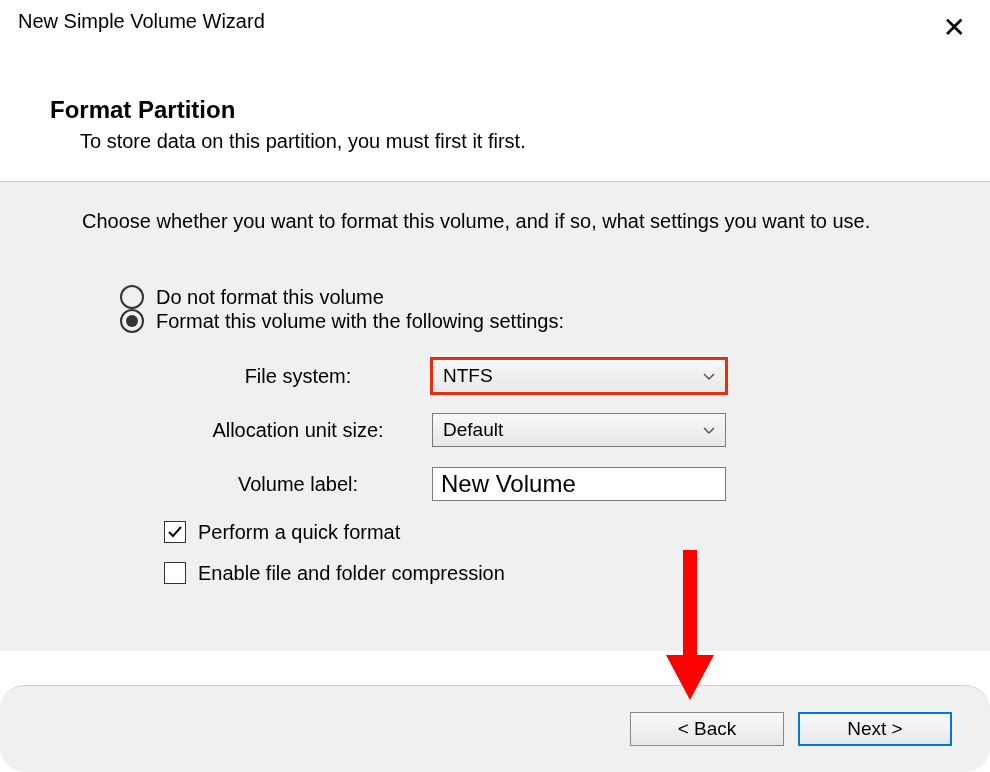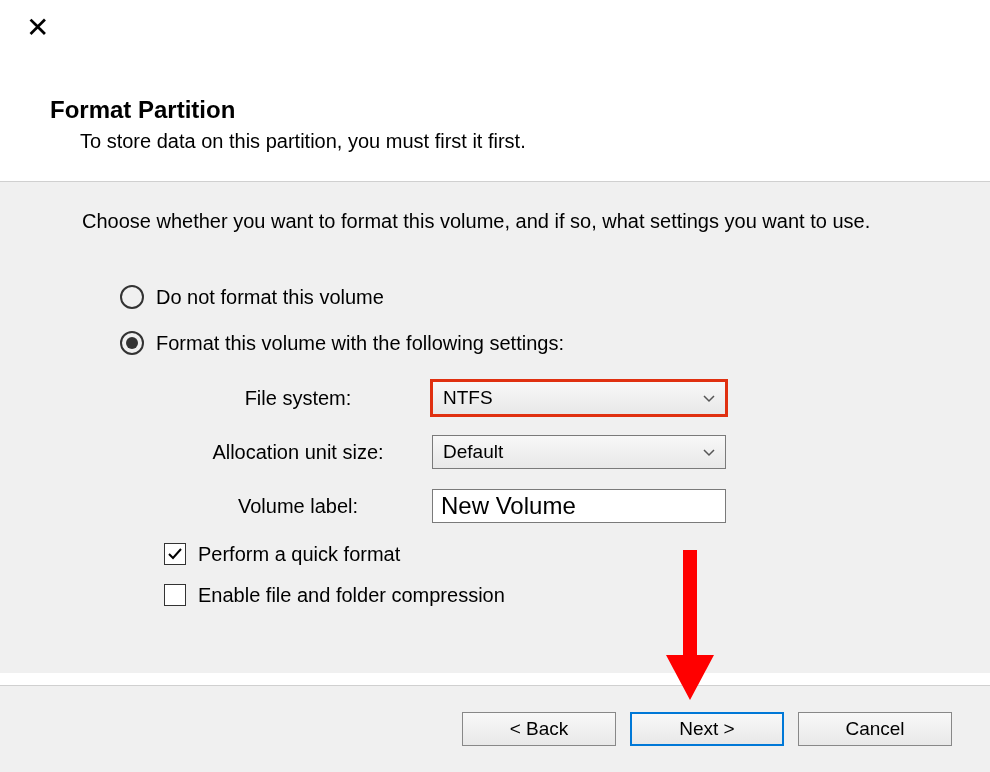--- a/index.html
+++ b/index.html
@@ -71,21 +71,20 @@
       font-size: 20px;
       color: #000;
       padding-left: 82px;
       margin-bottom: 52px;
     }
     
     .radio-row {
       display: flex;
       align-items: center;
       padding-left: 120px;
-      margin-bottom: 22px;
     }
     
     .radio-row.second {
       margin-bottom: 26px;
     }
     
     .radio {
       width: 24px;
       height: 24px;
       border: 2px solid #333;
@@ -199,20 +198,21 @@
       position: absolute;
       bottom: 0;
       left: 0;
       right: 0;
       background: #f0f0f0;
       padding: 26px 38px 26px 0;
       display: flex;
       justify-content: flex-end;
       gap: 14px;
       border-top: 1px solid #d0d0d0;
+      border-radius: 25px;
     }
     
     .btn {
       width: 154px;
       height: 34px;
       border: 1px solid #888;
       background: linear-gradient(#f8f8f8, #e8e8e8);
       font-size: 19px;
       font-family: inherit;
       cursor: pointer;
@@ -227,20 +227,21 @@
       position: absolute;
       left: 660px;
       top: 545px;
       pointer-events: none;
     }
   </style>
 </head>
 <body>
 
 <div class="title-bar">
+  <div class="title-text">New Simple Volume Wizard</div>
   <div class="close-btn">✕</div>
 </div>
 
 <div class="header-section">
   <div class="header-title">Format Partition</div>
   <div class="header-subtitle">To store data on this partition, you must first it first.</div>
 </div>
 
 <hr class="divider">
 
@@ -301,19 +302,18 @@
     <div class="checkbox">
       
     </div>
     <div class="checkbox-label">Enable file and folder compression</div>
   </div>
 </div>
 
 <div class="footer">
   <button class="btn">&lt; Back</button>
   <button class="btn primary">Next &gt;</button>
-  <button class="btn">Cancel</button>
 </div>
 
 <svg class="arrow-annotation" width="60" height="160" viewBox="0 0 60 160">
   <line x1="30" y1="5" x2="30" y2="115" stroke="#ff0000" stroke-width="14"></line>
   <polygon points="30,155 6,110 54,110" fill="#ff0000"></polygon>
 </svg>
 
 </body></html>

